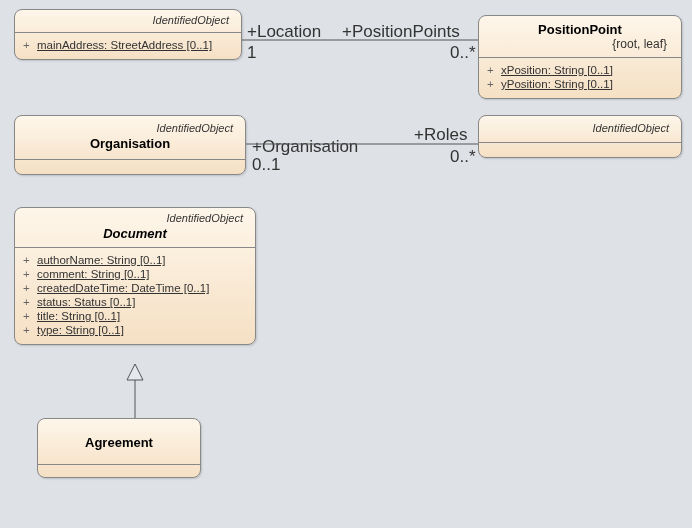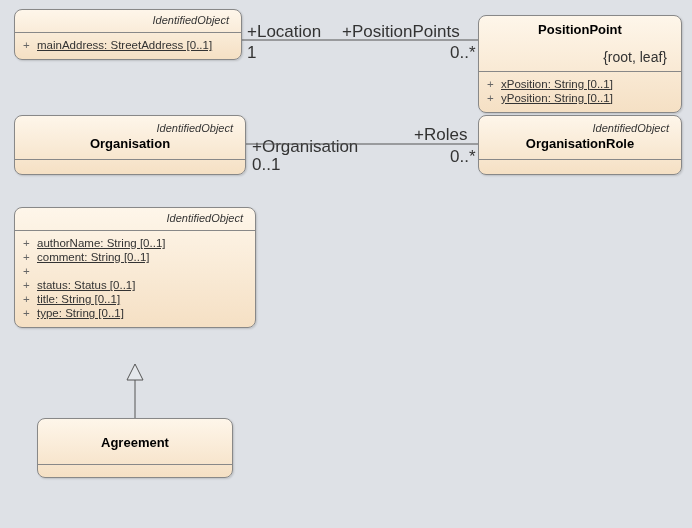--- a/index.html
+++ b/index.html
@@ -37,25 +37,24 @@
   }
   .class-name {
     font-weight: bold;
     font-size: 13px;
     margin-top: 2px;
   }
   .class-name.abstract {
     font-style: italic;
   }
   .constraint {
-    font-size: 14px;
+    font-size: 12px;
     text-align: right;
     padding-right: 6px;
     color: #333;
-    margin-top: 12px;
   }
   .divider {
     border-top: 1px solid #888;
   }
   .attr-list {
     padding: 4px 8px 6px 8px;
   }
   .attr-row {
     display: flex;
     align-items: baseline;
@@ -136,59 +135,60 @@
     <div class="stereotype">IdentifiedObject</div>
     <div class="class-name">Organisation</div>
   </div>
   <div class="divider"></div>
   <div style="height:14px;"></div>
 </div>
 
 <div class="class-box" style="left:478px; top:115px; width:204px;">
   <div class="class-header" style="padding-top:6px;padding-bottom:8px;">
     <div class="stereotype">IdentifiedObject</div>
-    <div class="class-name">OrganisationRole</div>
   </div>
   <div class="divider"></div>
   <div style="height:14px;"></div>
 </div>
 
 <div class="class-box" style="left:14px; top:207px; width:242px;">
   <div class="class-header">
     <div class="stereotype">IdentifiedObject</div>
+    <div class="class-name abstract">Document</div>
   </div>
   <div class="divider"></div>
   <div class="attr-list">
     <div class="attr-row">
         <span class="vis">+</span>
         <span class="attr-text">authorName: String [0..1]</span>
       </div>
     <div class="attr-row">
         <span class="vis">+</span>
         <span class="attr-text">comment: String [0..1]</span>
       </div>
     <div class="attr-row">
         <span class="vis">+</span>
+        <span class="attr-text">createdDateTime: DateTime [0..1]</span>
       </div>
     <div class="attr-row">
         <span class="vis">+</span>
         <span class="attr-text">status: Status [0..1]</span>
       </div>
     <div class="attr-row">
         <span class="vis">+</span>
         <span class="attr-text">title: String [0..1]</span>
       </div>
     <div class="attr-row">
         <span class="vis">+</span>
         <span class="attr-text">type: String [0..1]</span>
       </div>
   </div>
 </div>
 
-<div class="class-box" style="left:37px; top:418px; width:196px;">
+<div class="class-box" style="left:37px; top:418px; width:164px;">
   <div class="class-header" style="padding:14px 8px;">
     <div class="class-name">Agreement</div>
   </div>
   <div class="divider"></div>
   <div style="height:12px;"></div>
 </div>
 
 <div class="assoc-label" style="left:247px; top:22px;">+Location</div>
 <div class="assoc-label" style="left:247px; top:43px;">1</div>
 <div class="assoc-label" style="left:342px; top:22px;">+PositionPoints</div>

